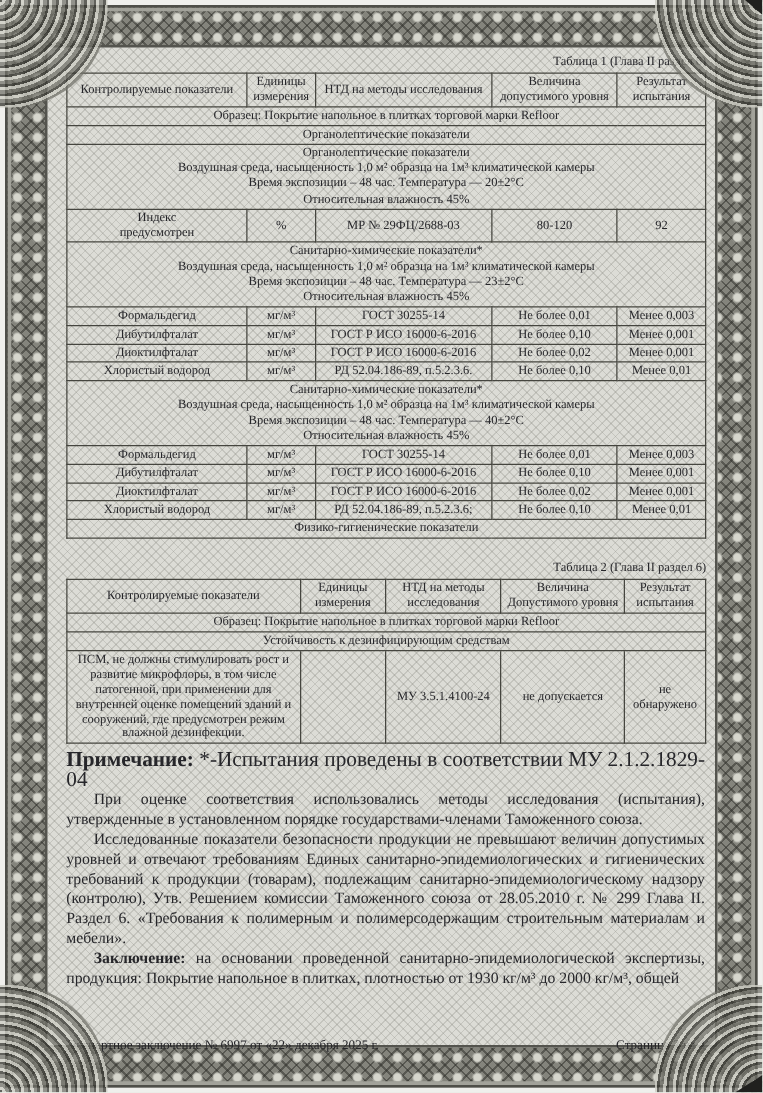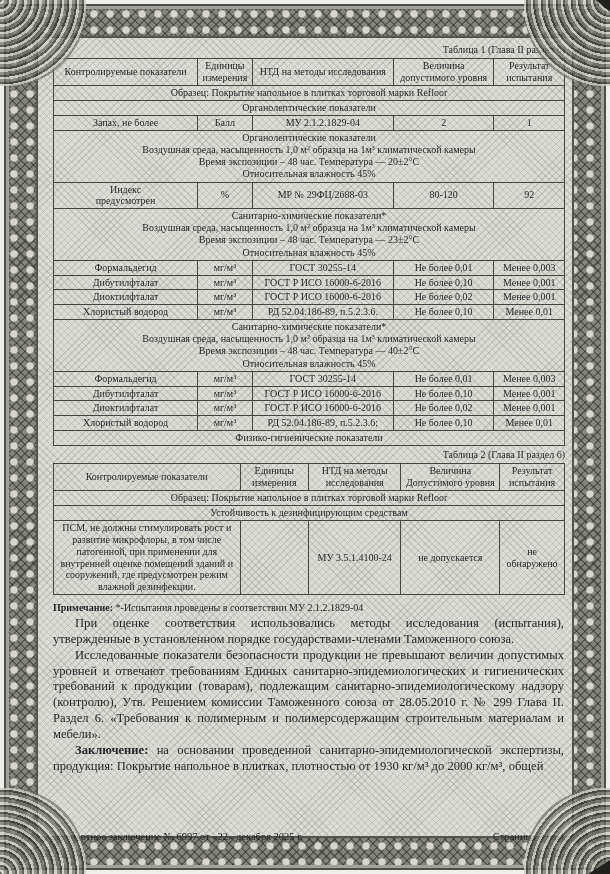--- a/index.html
+++ b/index.html
@@ -38,24 +38,24 @@
   .artifact-br{position:absolute;bottom:0;right:0;width:0;height:0;z-index:5;
     border-bottom:14px solid #20201e;border-left:22px solid transparent;}
 
   .content{position:absolute;inset:36px;z-index:2;padding:8px 9px 0 17px;overflow:hidden;}
   .caption{font-size:10px;text-align:right;line-height:12px;margin:0 0 2px 0;}
   table{width:100%;border-collapse:collapse;table-layout:fixed;font-size:10px;line-height:1.18;}
   th,td{border:1px solid #45453f;padding:1px 2px;text-align:center;vertical-align:middle;
         font-weight:normal;white-space:pre-line;word-wrap:break-word;}
   td.span-cell{padding:1px 2px;}
   td.span-cell div{line-height:1.22;}
-  .t2-caption{margin-top:3px;}
+  .t2-caption{margin-top:18px;}
   .notes{margin-top:5px;font-size:12.6px;line-height:15.9px;text-align:justify;padding-right:1px;}
   .notes p{margin:0;}
-  .note-line{font-size:10px;}
+  .note-line{font-size:17px;}
   .body-para{text-indent:22px;}
   .bold{font-weight:bold;}
   .footer{position:absolute;left:54px;right:46px;bottom:32px;z-index:2;display:flex;
           justify-content:space-between;font-size:10.5px;
           font-family:"Liberation Serif","DejaVu Serif",serif;}
 </style>
 </head>
 <body>
 
 <div class="page">
@@ -86,27 +86,20 @@
             <th>Величина допустимого уровня</th>
             <th>Результат испытания</th>
           </tr>
           <tr>
             <td colspan="5" class="span-cell"><div>Образец: Покрытие напольное в плитках торговой марки Refloor</div></td>
           </tr>
           <tr>
             <td colspan="5" class="span-cell"><div>Органолептические показатели</div></td>
           </tr>
           <tr>
-            <td>Запах, не более</td>
-            <td>Балл</td>
-            <td>МУ 2.1.2.1829-04</td>
-            <td>2</td>
-            <td>1</td>
-          </tr>
-          <tr>
             <td colspan="5" class="span-cell"><div>Органолептические показатели</div><div>Воздушная среда, насыщенность 1,0 м² образца на 1м³  климатической камеры</div><div>Время экспозиции – 48 час. Температура — 20±2°С</div><div>Относительная влажность 45%</div></td>
           </tr>
           <tr>
             <td>Индекс
 предусмотрен</td>
             <td>%</td>
             <td>МР № 29ФЦ/2688-03</td>
             <td>80-120</td>
             <td>92</td>
           </tr>

